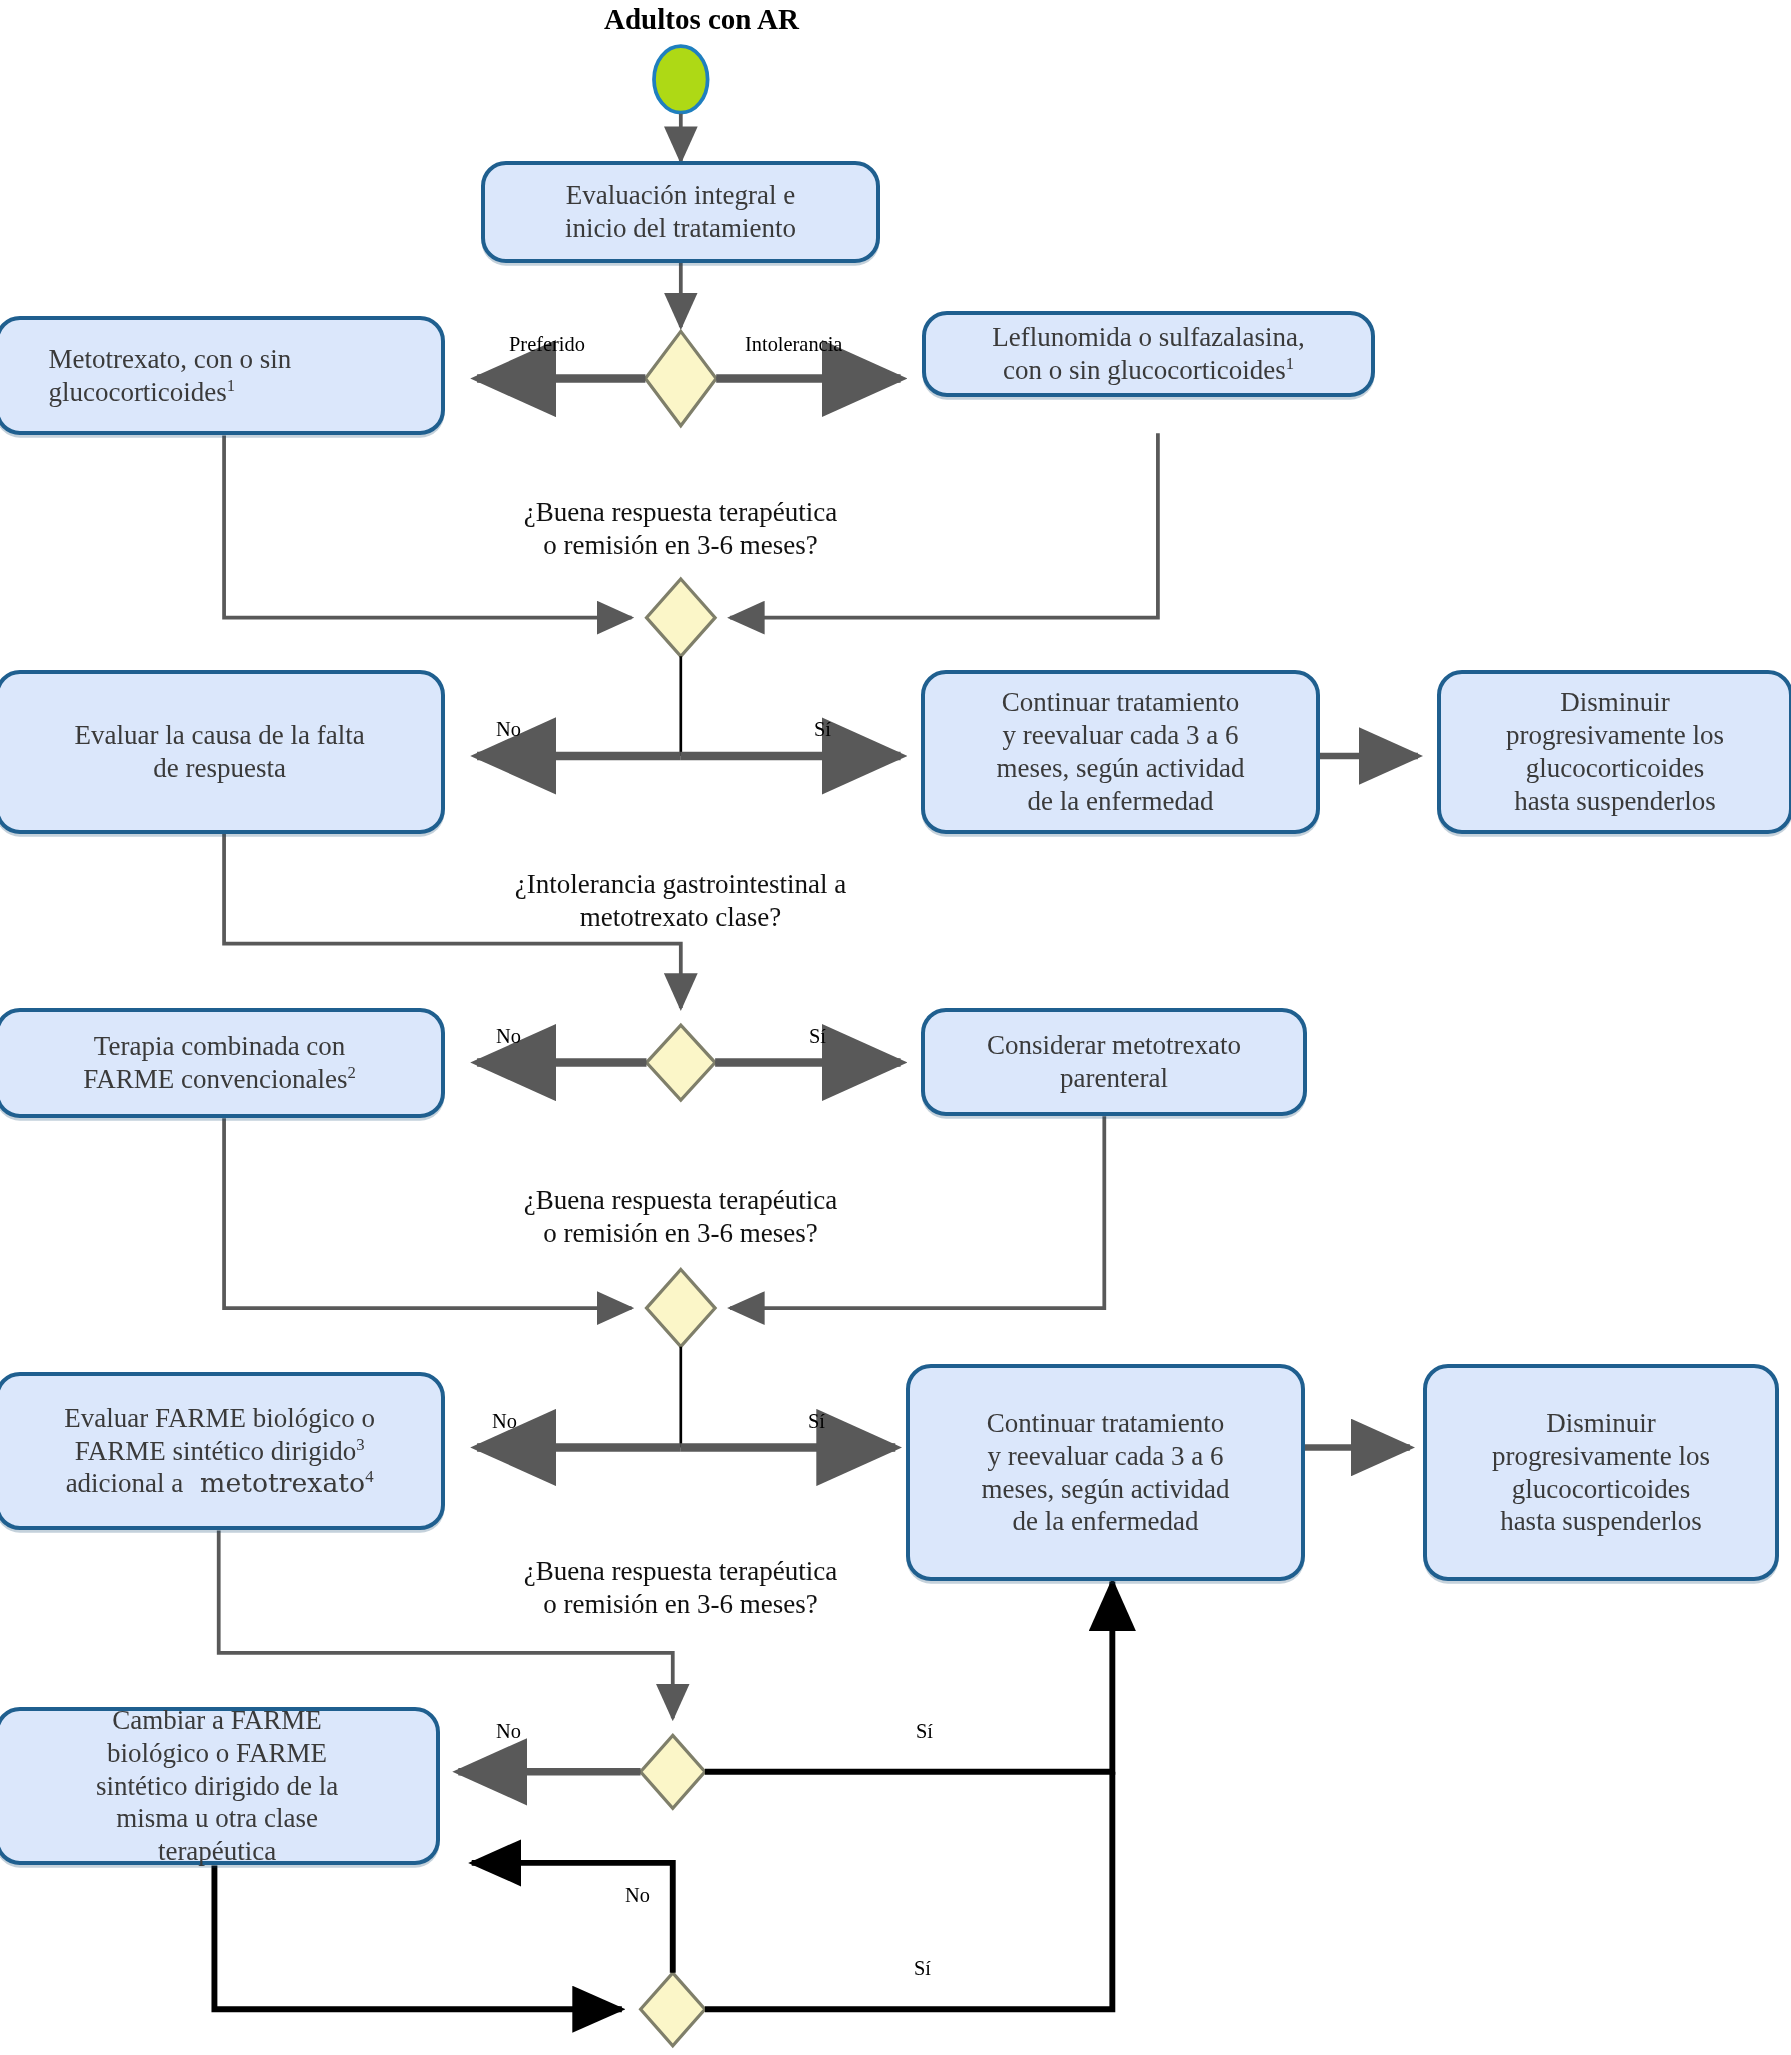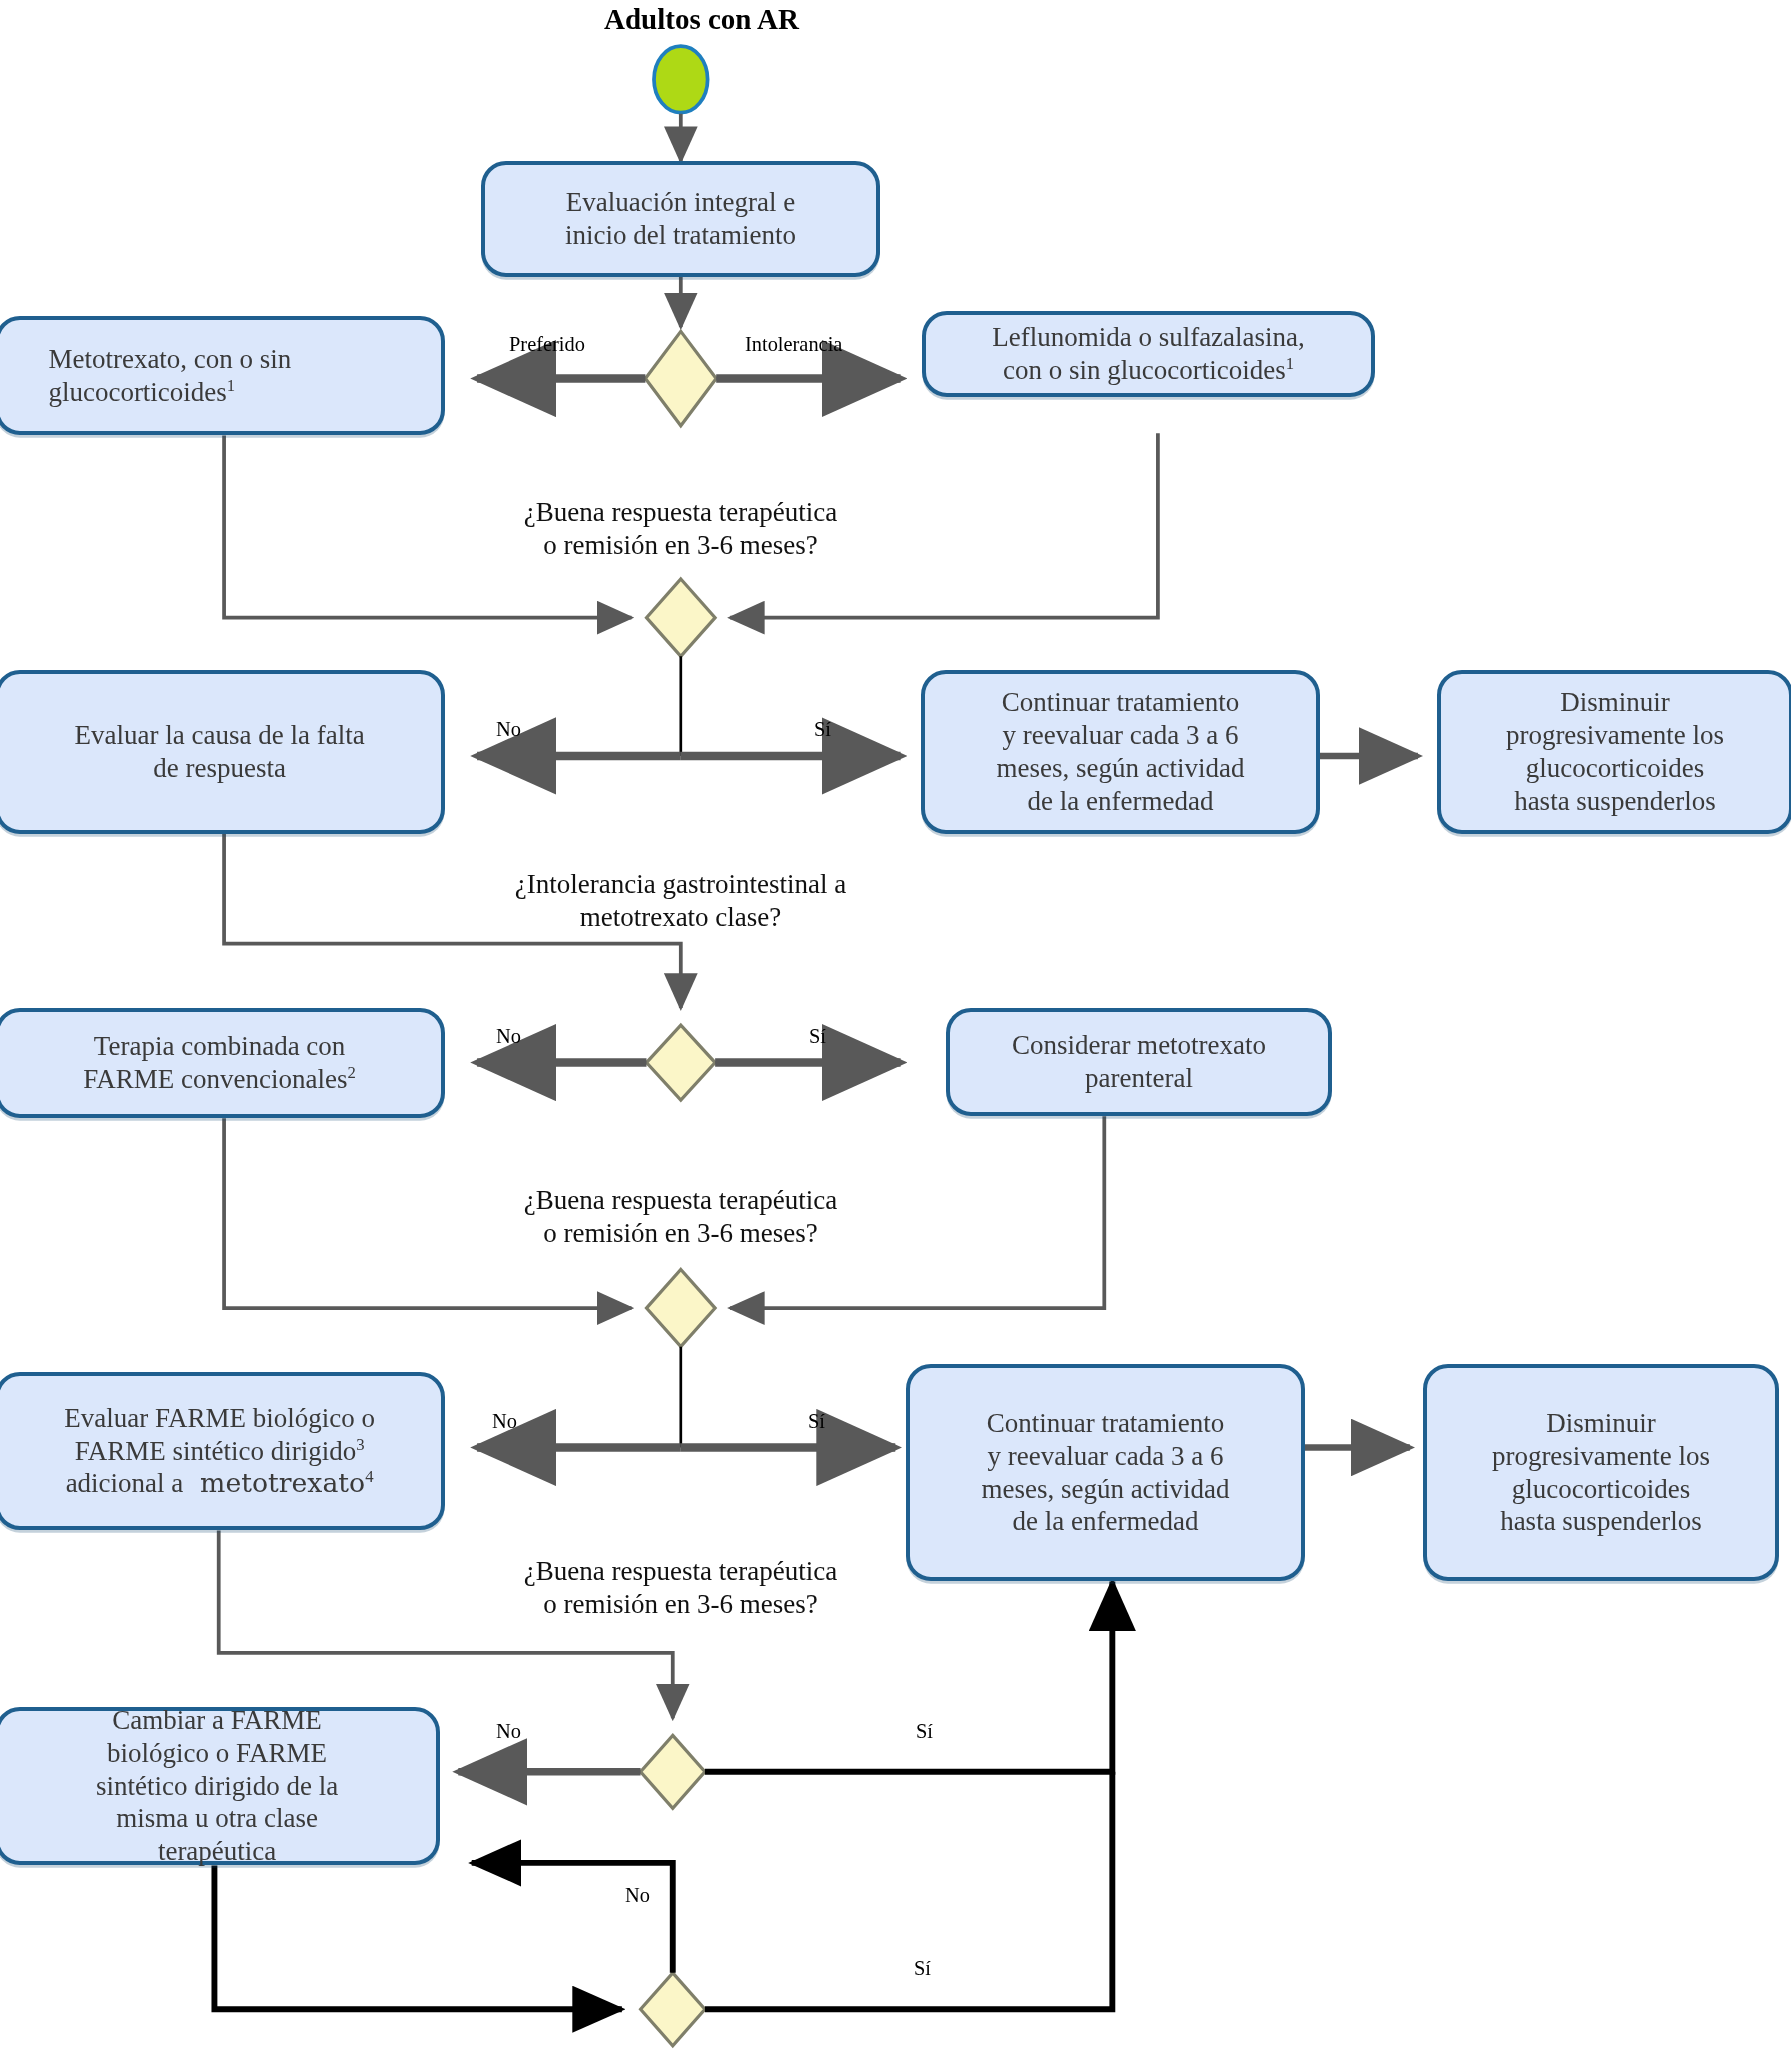--- a/index.html
+++ b/index.html
@@ -145,21 +145,21 @@
 
     <path d="M400,3480 L400,3748 L1160,3748" stroke="#000000" stroke-width="11" fill="none" marker-end="url(#ahB)"></path>
 
     <path d="M1255,3680 L1255,3475 L880,3475" stroke="#000000" stroke-width="11" fill="none" marker-end="url(#ahB)"></path>
 
     <path d="M1315,3748 L2075,3748 L2075,3305" stroke="#000000" stroke-width="11" fill="none"></path>
   </svg>
 
   <div class="title" style="left:604px; top:3.2px;">Adultos con AR</div>
 
-  <div class="node" style="left:481px; top:161px; width:399px; height:116px;">
+  <div class="node" style="left:481px; top:161px; width:399px; height:102px;">
     <span class="txt" style="white-space:pre-line;">Evaluación integral e
 inicio del tratamiento</span>
   </div>
 
   <div class="node" style="left:-5.4px; top:316px; width:450px; height:119px; text-align:left; justify-content:flex-start;">
     <span class="txt" style="text-align:left; padding-left:38px;">
       <span style="white-space:pre-line;">Metotrexato, con o sin
 glucocorticoides</span><sup>1</sup>
     </span>
   </div>
@@ -190,21 +190,21 @@
 hasta suspenderlos</span>
   </div>
 
   <div class="node" style="left:-5.4px; top:1008px; width:450px; height:110px;">
     <span class="txt">
       <span style="white-space:pre-line;">Terapia combinada con
 FARME convencionales</span><sup>2</sup>
     </span>
   </div>
 
-  <div class="node" style="left:946px; top:1008px; width:386px; height:108px;">
+  <div class="node" style="left:921px; top:1008px; width:386px; height:108px;">
     <span class="txt" style="white-space:pre-line;">Considerar metotrexato
 parenteral</span>
   </div>
 
   <div class="node" style="left:-5.4px; top:1372px; width:450px; height:158px;">
     <span class="txt">
       <span>Evaluar FARME biológico o</span><br>
       <span>FARME sintético dirigido</span><sup>3</sup><br>
       <span>adicional a </span><span class="mtx">metotrexato</span><sup>4</sup>
     </span>

